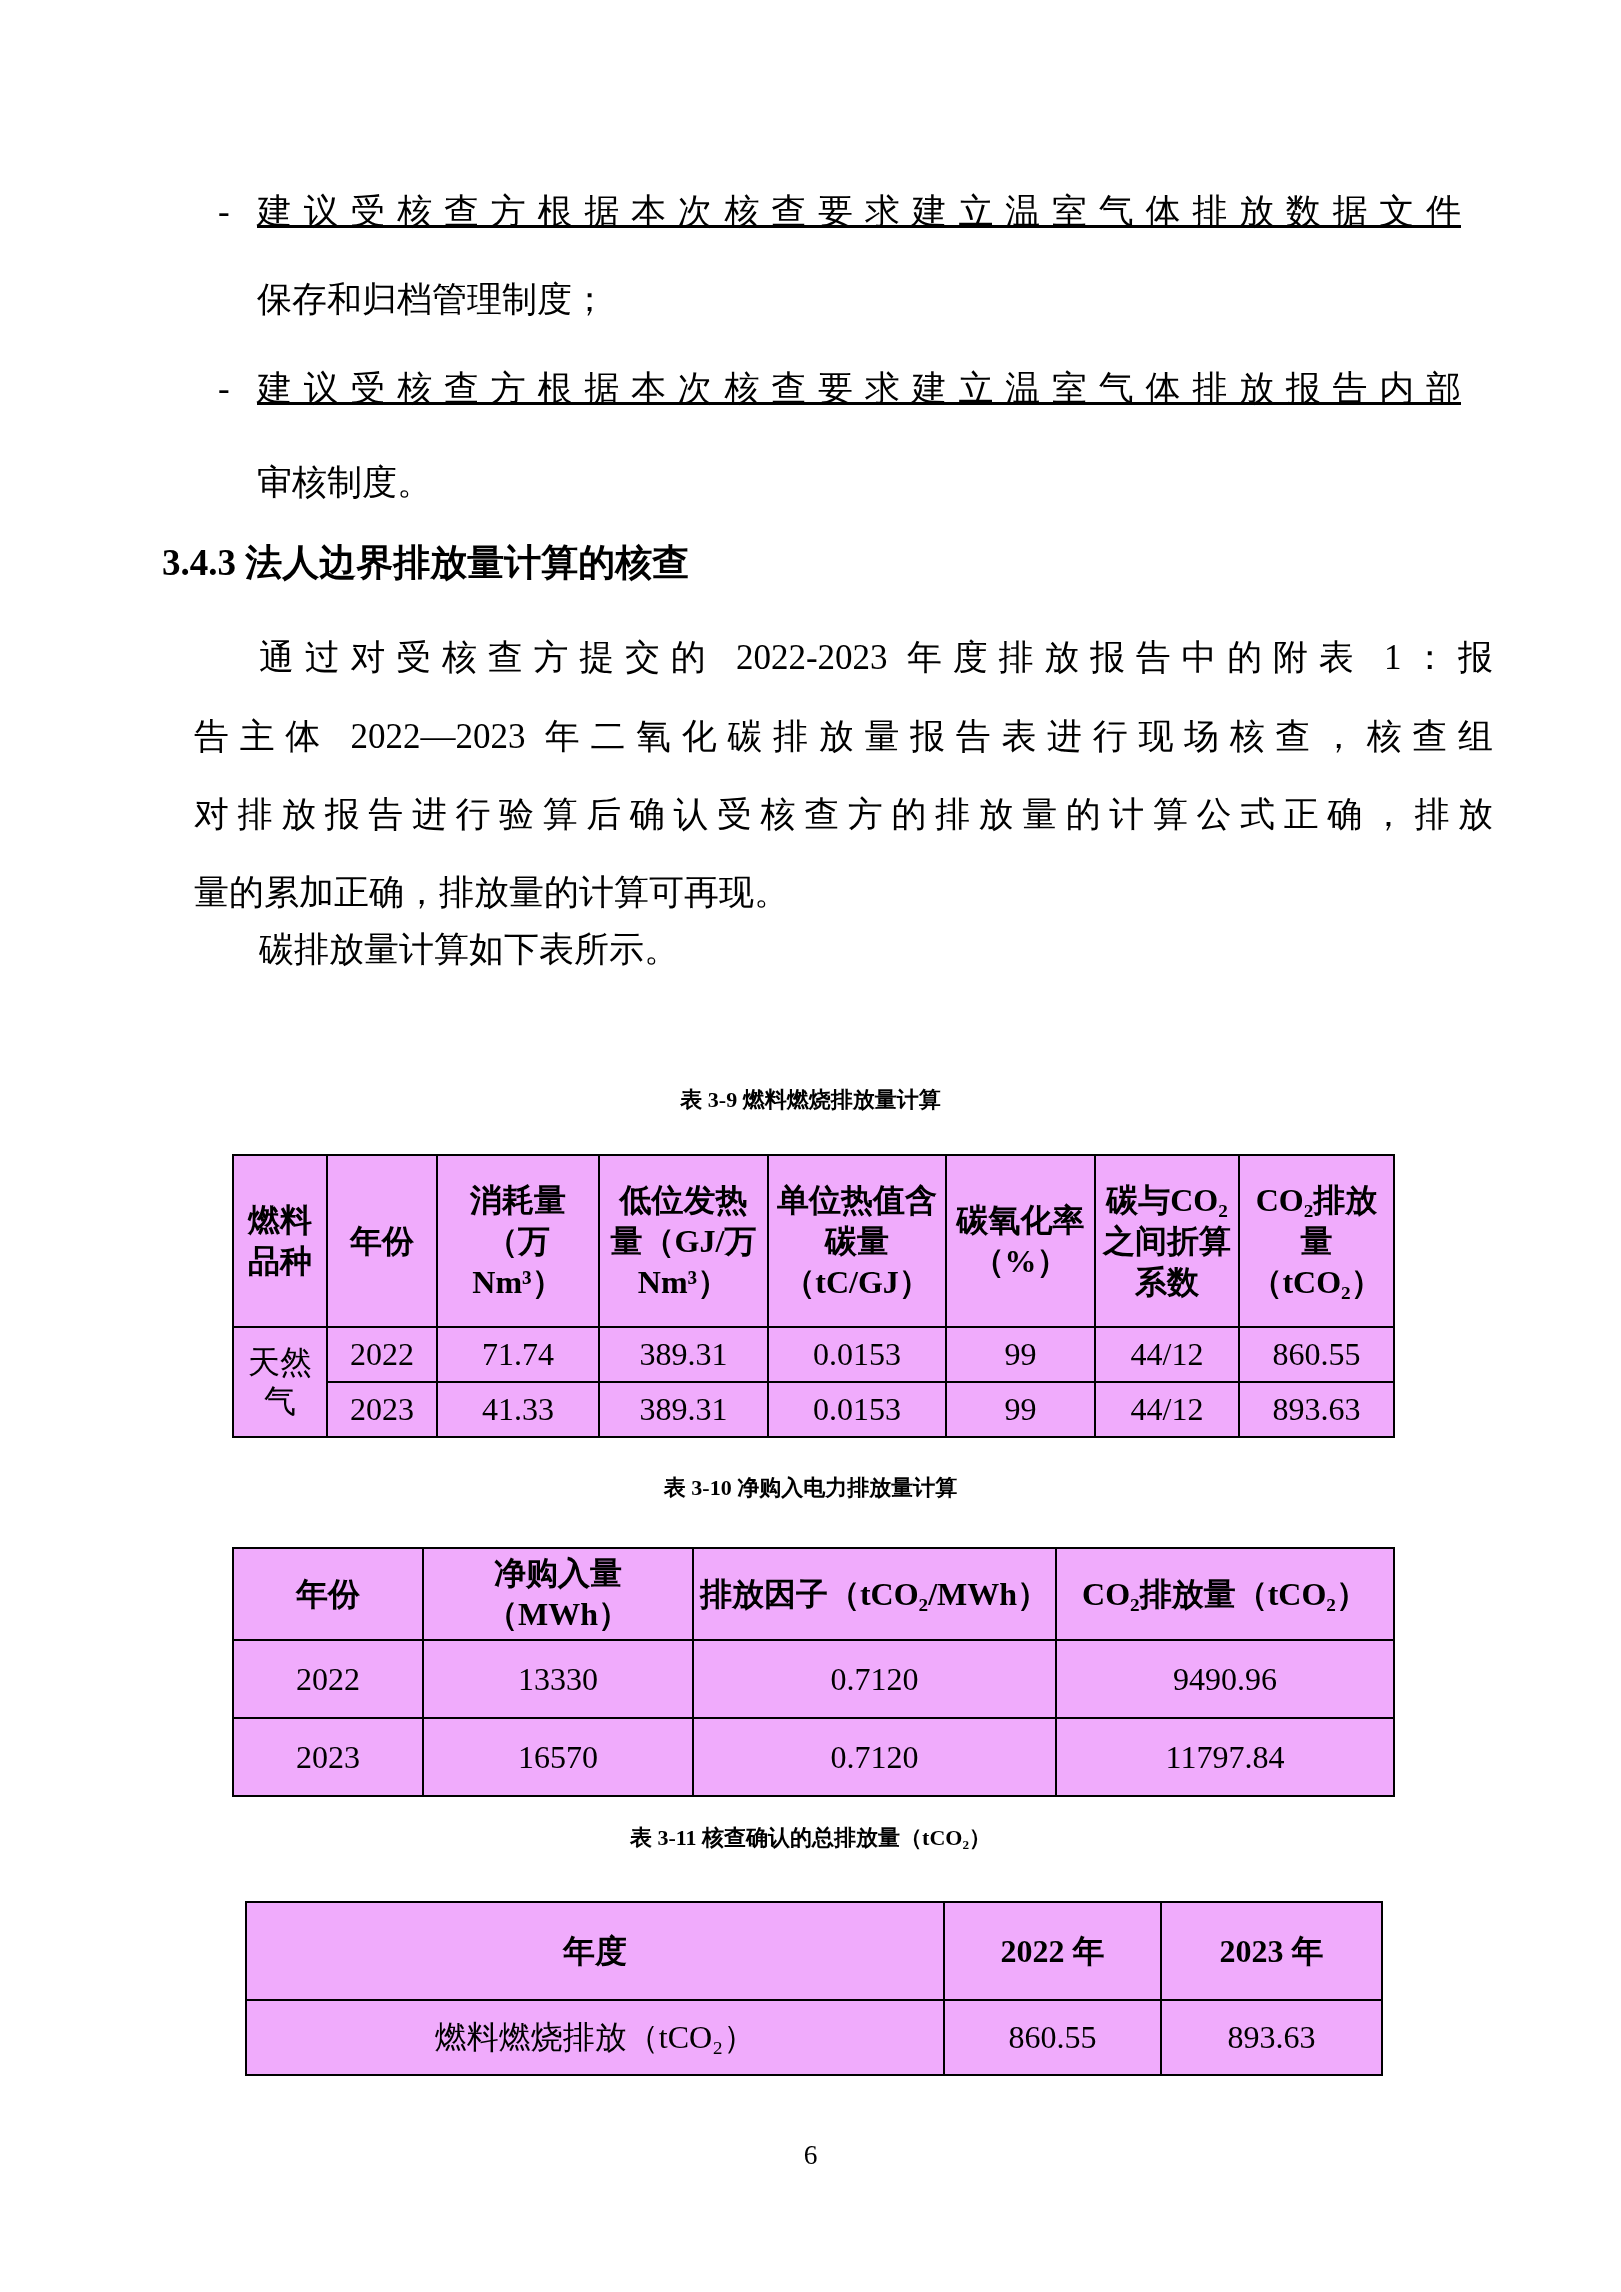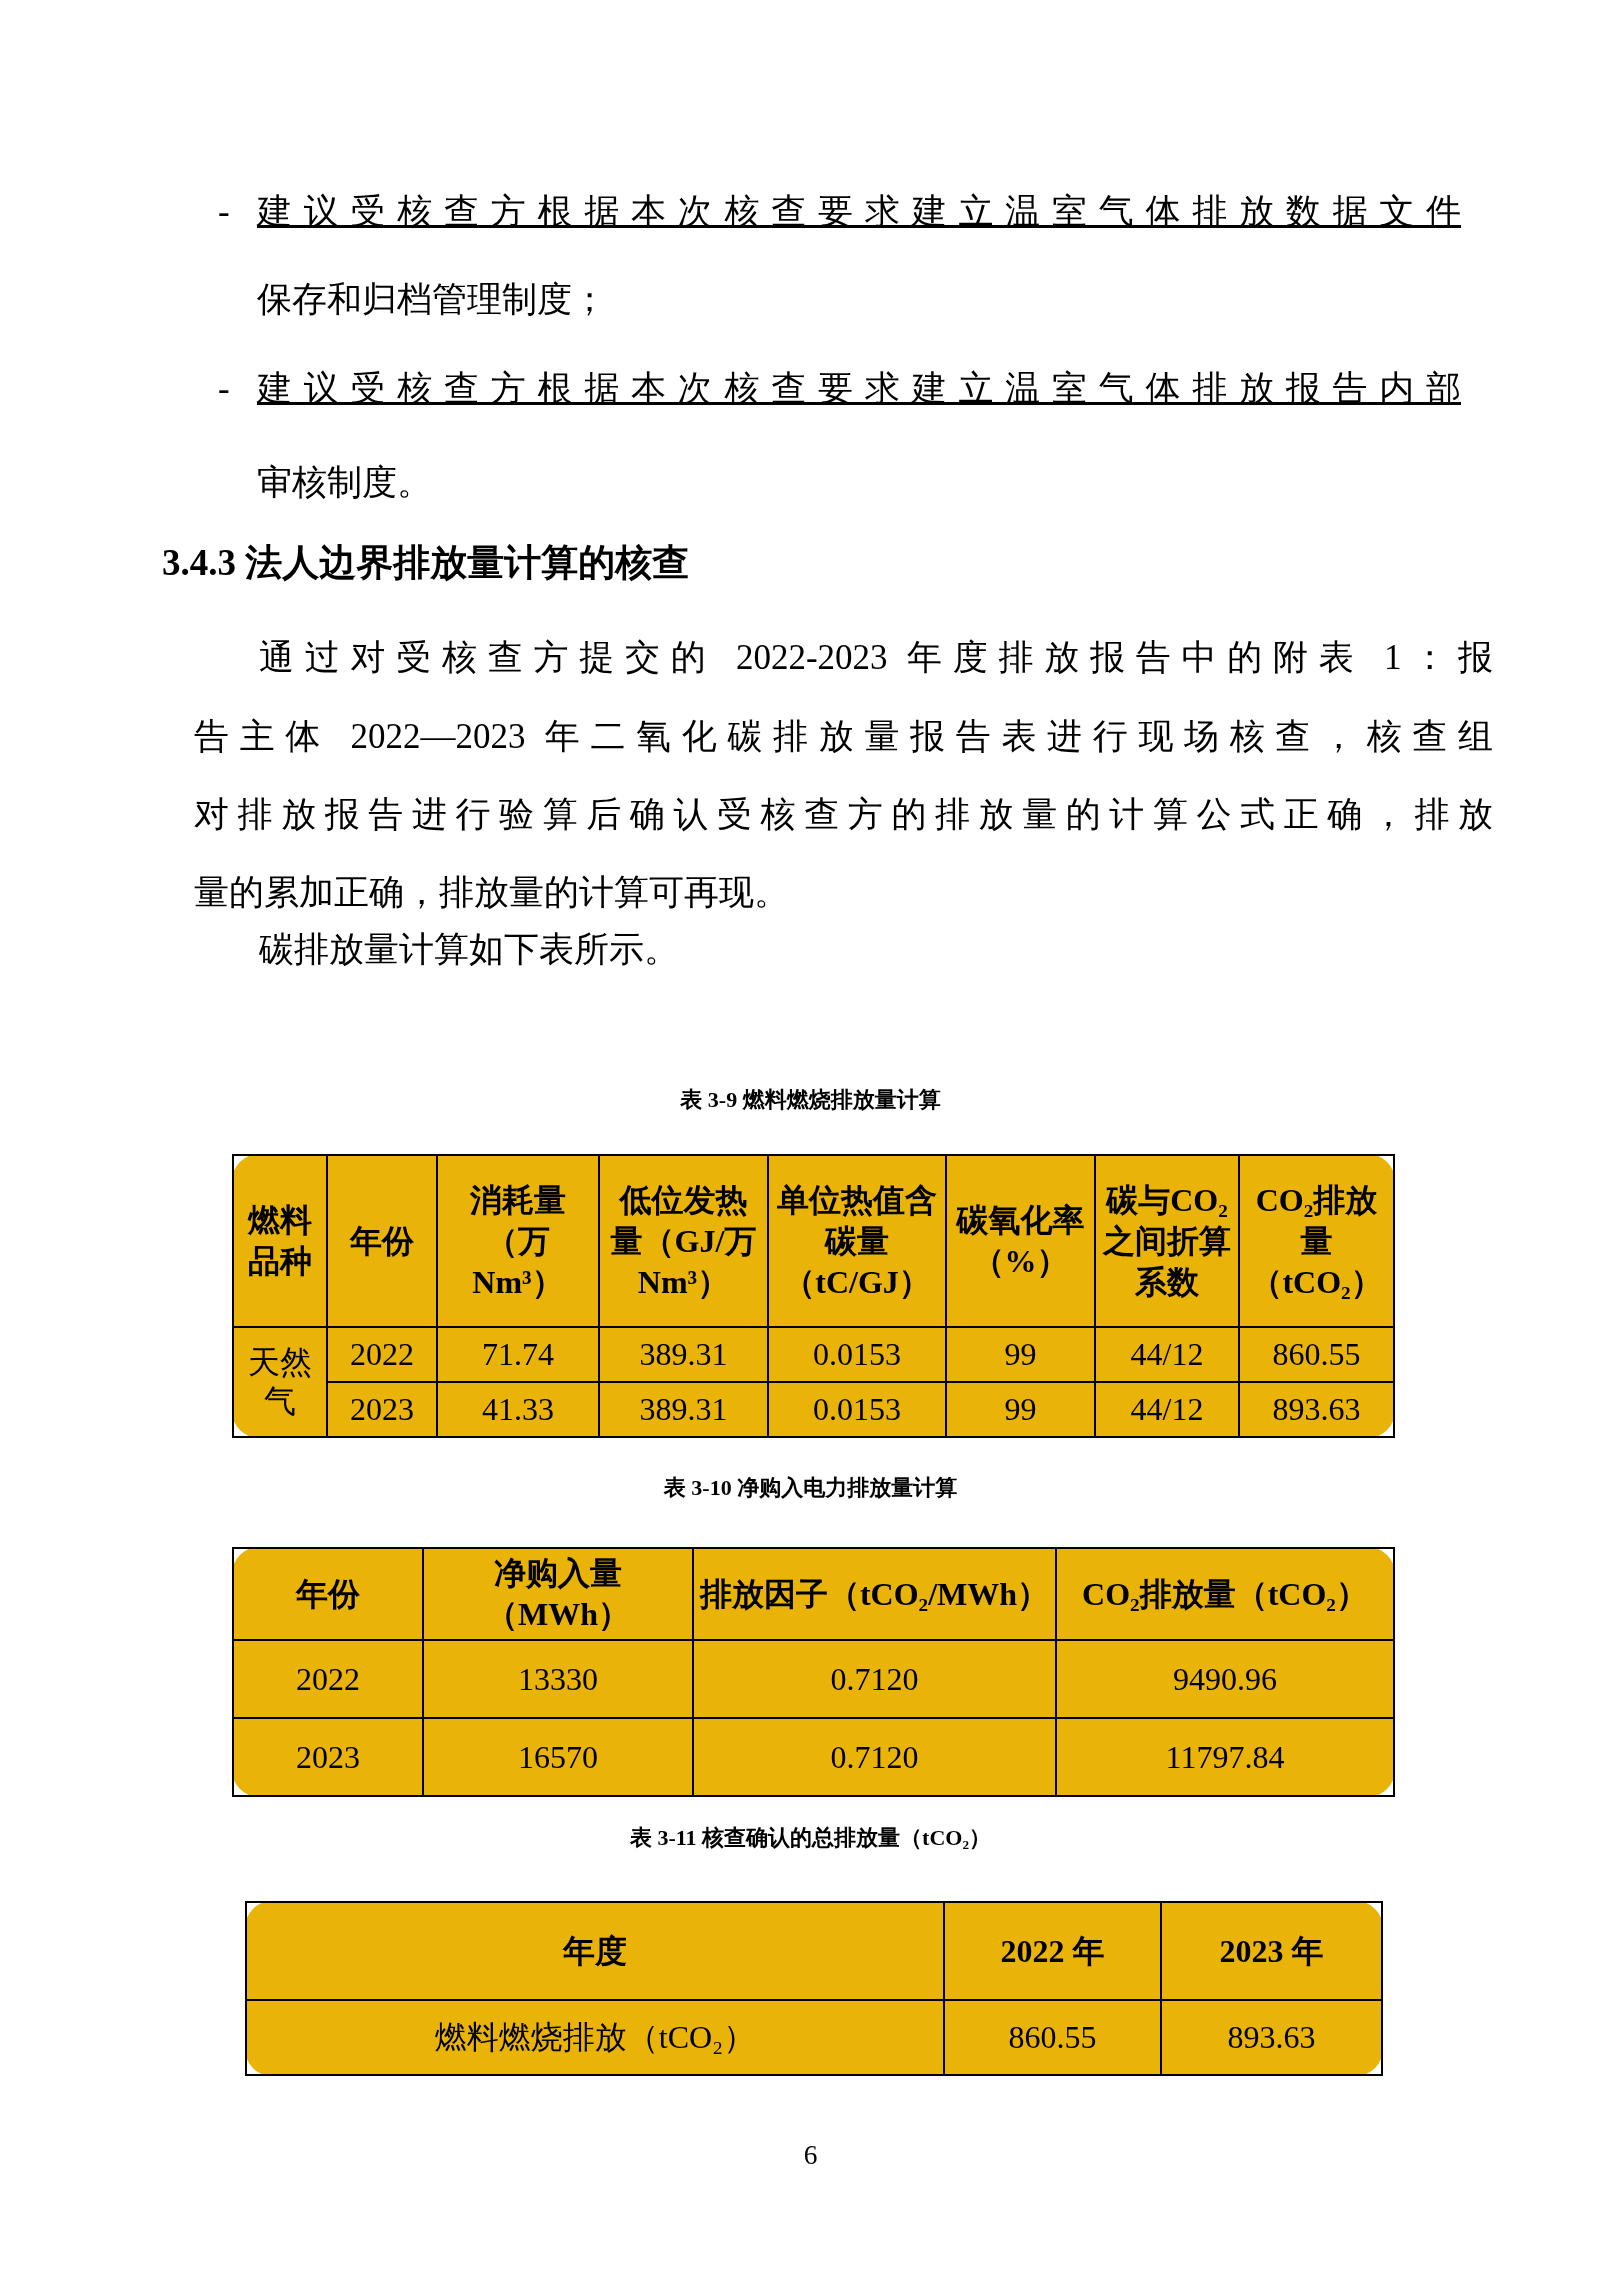--- a/index.html
+++ b/index.html
@@ -17,21 +17,21 @@
   .wrapline{font-size:35px;line-height:45px;}
   .j{text-align:justify;text-align-last:justify;white-space:normal;}
   .bullet{left:218px;width:1243px;}
   .dash{display:inline-block;width:39px;font-size:35px;}
   .btext{display:inline-block;width:1204px;vertical-align:top;text-decoration:underline;}
   .b2nd{left:257px;}
   .heading{left:162px;font-size:37px;font-weight:bold;line-height:45px;white-space:nowrap;}
   .pline{left:170px;width:1299px;box-sizing:border-box;font-size:35px;line-height:45px;margin-left:24px;}
   .indent{padding-left:65px;}
   .tbl-title{left:0;width:1621px;text-align:center;font-size:22px;font-weight:bold;line-height:43px;}
-  table.t{border-collapse:collapse;table-layout:fixed;background:#eab308;border-radius:27px;}
+  table.t{border-collapse:collapse;table-layout:fixed;background:#f0abfc;}
   table.t td,table.t th{
     border:2px solid #000;
     text-align:center;vertical-align:middle;
     padding:2px 3.9px;box-sizing:border-box;
     overflow:hidden;
   }
   table.t th{font-size:32px;font-weight:bold;line-height:41px;}
   table.t td{font-size:32px;font-weight:normal;line-height:39px;}
   .t9{left:232px;top:1154px;width:1160px;}
   .t9 .hrow{height:172px;}

